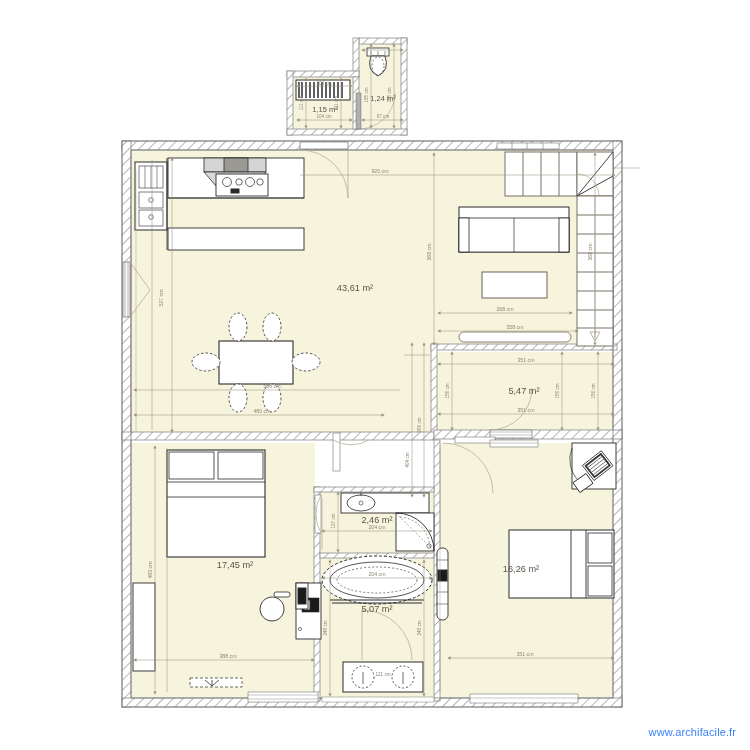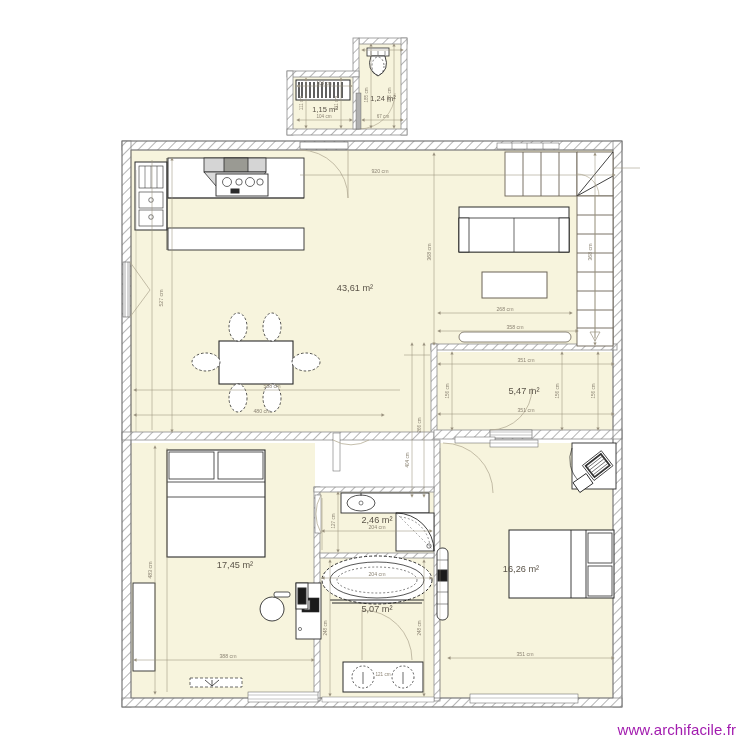--- a/index.html
+++ b/index.html
@@ -12,22 +12,22 @@
   }
   #plan-root {
     position: relative;
     width: 750px; height: 750px;
     background: #ffffff;
   }
   svg#plan-svg { position: absolute; left: 0; top: 0; }
   .watermark {
     position: absolute;
     right: 14px; bottom: 12px;
-    font-size: 15px;
-    color: #a21caf;
+    font-size: 11px;
+    color: #3b82f6;
     letter-spacing: .1px;
     font-family: "Liberation Sans", sans-serif;
   }
   text { font-family: "Liberation Sans", sans-serif; }
   .area-label { font-size: 9.2px; fill: #5a5348; }
   .dim-label { font-size: 5.2px; fill: #8d8575; }
   .dim-label-tiny { font-size: 4.6px; fill: #8d8575; }
 </style>
 </head>
 <body>

